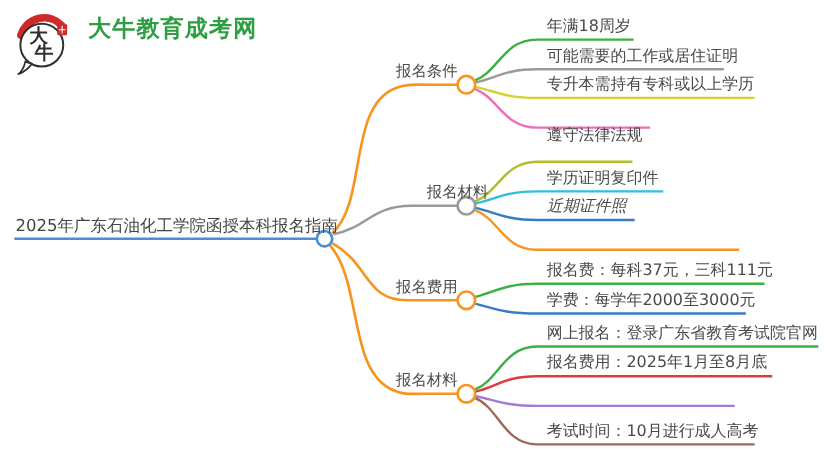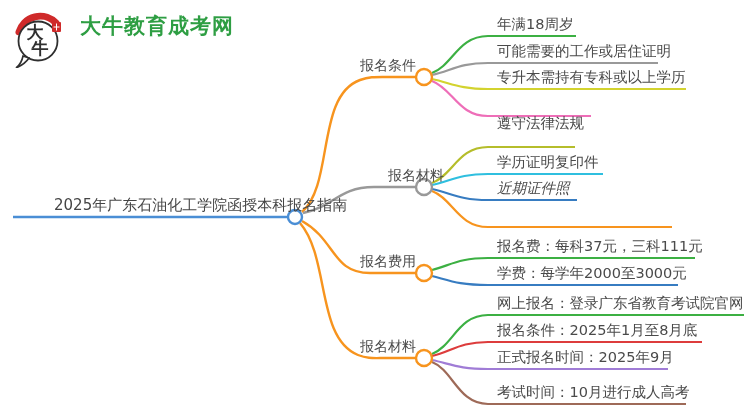--- a/index.html
+++ b/index.html
@@ -2,21 +2,21 @@
 <html><head>
 <meta charset="utf-8">
 <style>
   html,body{margin:0;padding:0;background:#ffffff;}
   .stage{
     position:relative;width:750px;height:410px;background:#ffffff;overflow:hidden;
     font-family:"DejaVu Sans","Liberation Sans",sans-serif;
   }
   .lines{position:absolute;left:0;top:0;}
   .node{position:absolute;color:#4a4a4a;white-space:nowrap;line-height:18px;}
-  .root-label{font-size:15px;line-height:19px;color:#454545;margin-left:40px;}
+  .root-label{font-size:15px;line-height:19px;color:#454545;}
   .branch-label{font-size:14px;}
   .leaf-label{font-size:14.5px;}
   .logo{position:absolute;left:12px;top:10px;display:flex;align-items:flex-start;}
   .logo-mark{display:block;}
   .logo-text{margin-left:12px;padding-top:4px;}
   .logo-title{color:#2e9e43;font-weight:bold;font-size:21px;line-height:24px;letter-spacing:1px;}
   .logo-sub{color:#2e9e43;font-weight:bold;font-size:15px;line-height:18px;letter-spacing:0.3px;}
 </style>
 </head>
 <body>
@@ -84,17 +84,16 @@
   <div class="node leaf-label" style="left:497px;top:68px;">专升本需持有专科或以上学历</div>
   <div class="node leaf-label" style="left:497px;top:95px;margin-top:19px;">遵守法律法规</div>
 
   <div class="node leaf-label" style="left:497px;top:153px;">学历证明复印件</div>
   <div class="node leaf-label" style="left:497px;top:179px;font-style:italic;">近期证件照</div>
 
   <div class="node leaf-label" style="left:497px;top:237px;">报名费：每科37元，三科111元</div>
   <div class="node leaf-label" style="left:497px;top:264px;">学费：每学年2000至3000元</div>
 
   <div class="node leaf-label" style="left:497px;top:294px;">网上报名：登录广东省教育考试院官网</div>
-  <div class="node leaf-label" style="left:497px;top:321px;">报名条件：2025年1月至8月底</div>
-  <div class="node leaf-label" style="left:497px;top:348px;">正式报名时间：2025年9月</div>
+  <div class="node leaf-label" style="left:497px;top:321px;">报名费用：2025年1月至8月底</div>
   <div class="node leaf-label" style="left:497px;top:383px;">考试时间：10月进行成人高考</div>
 
 </div>
 
 </body></html>

